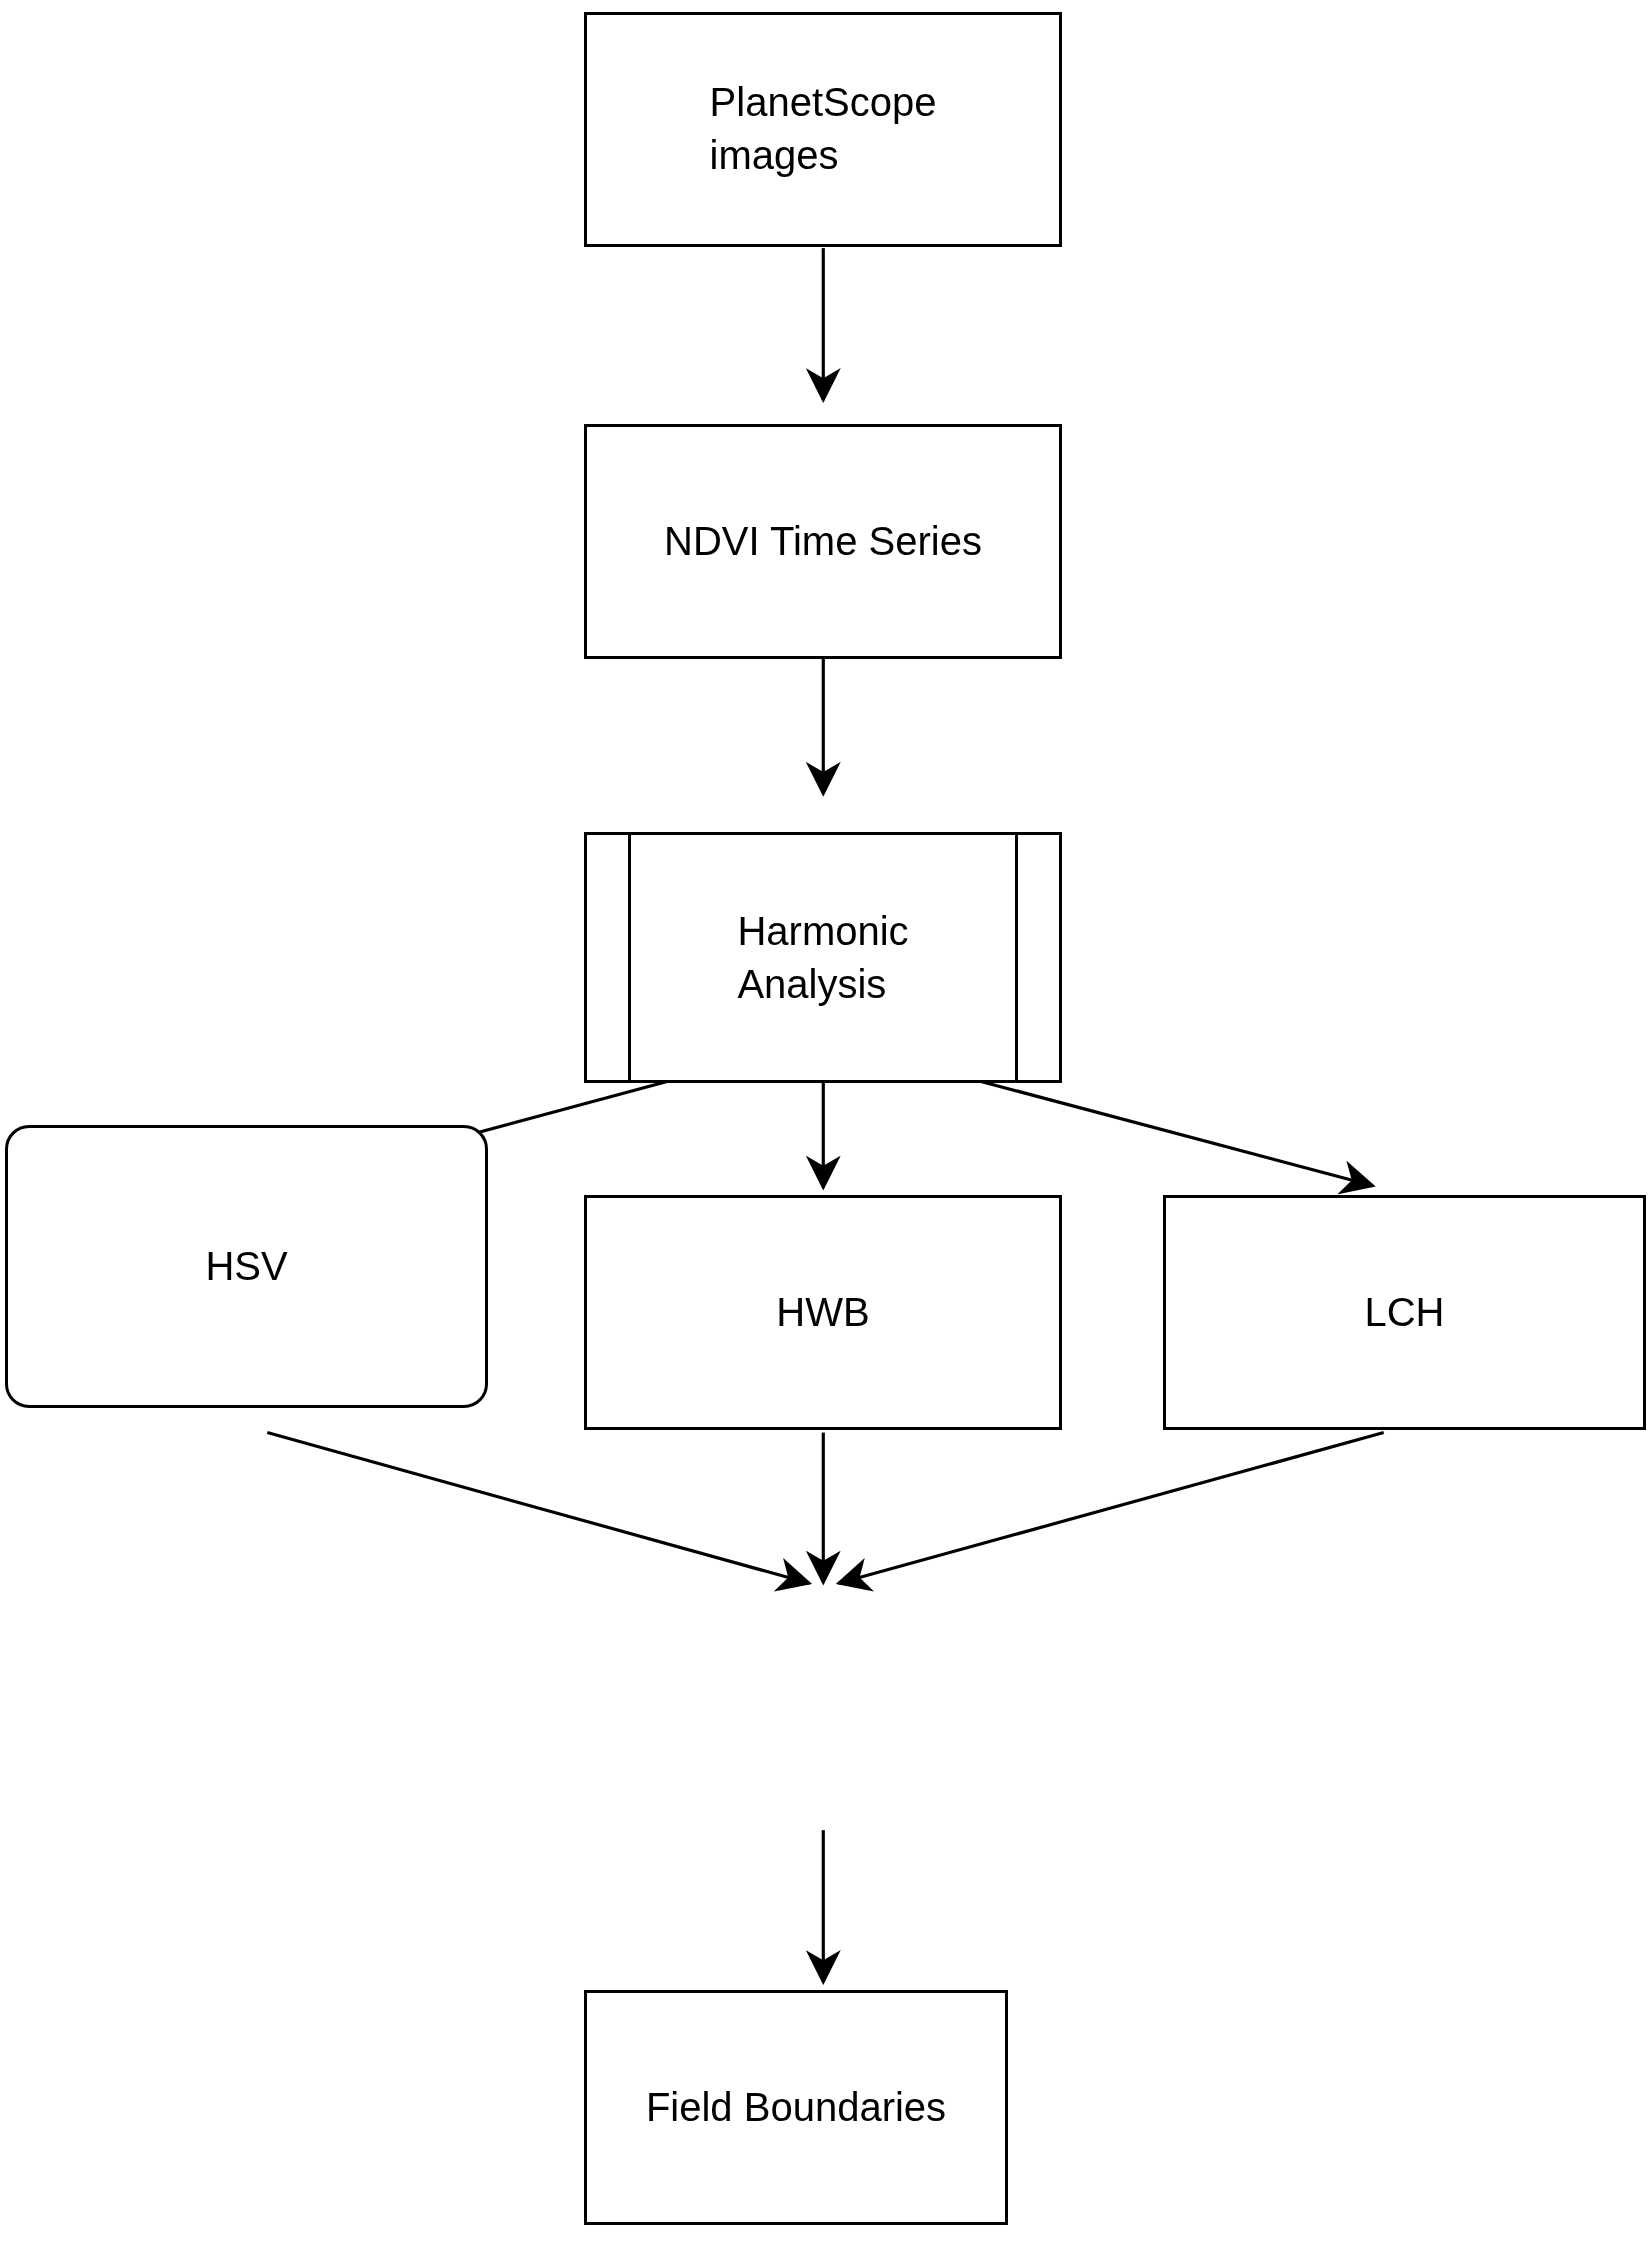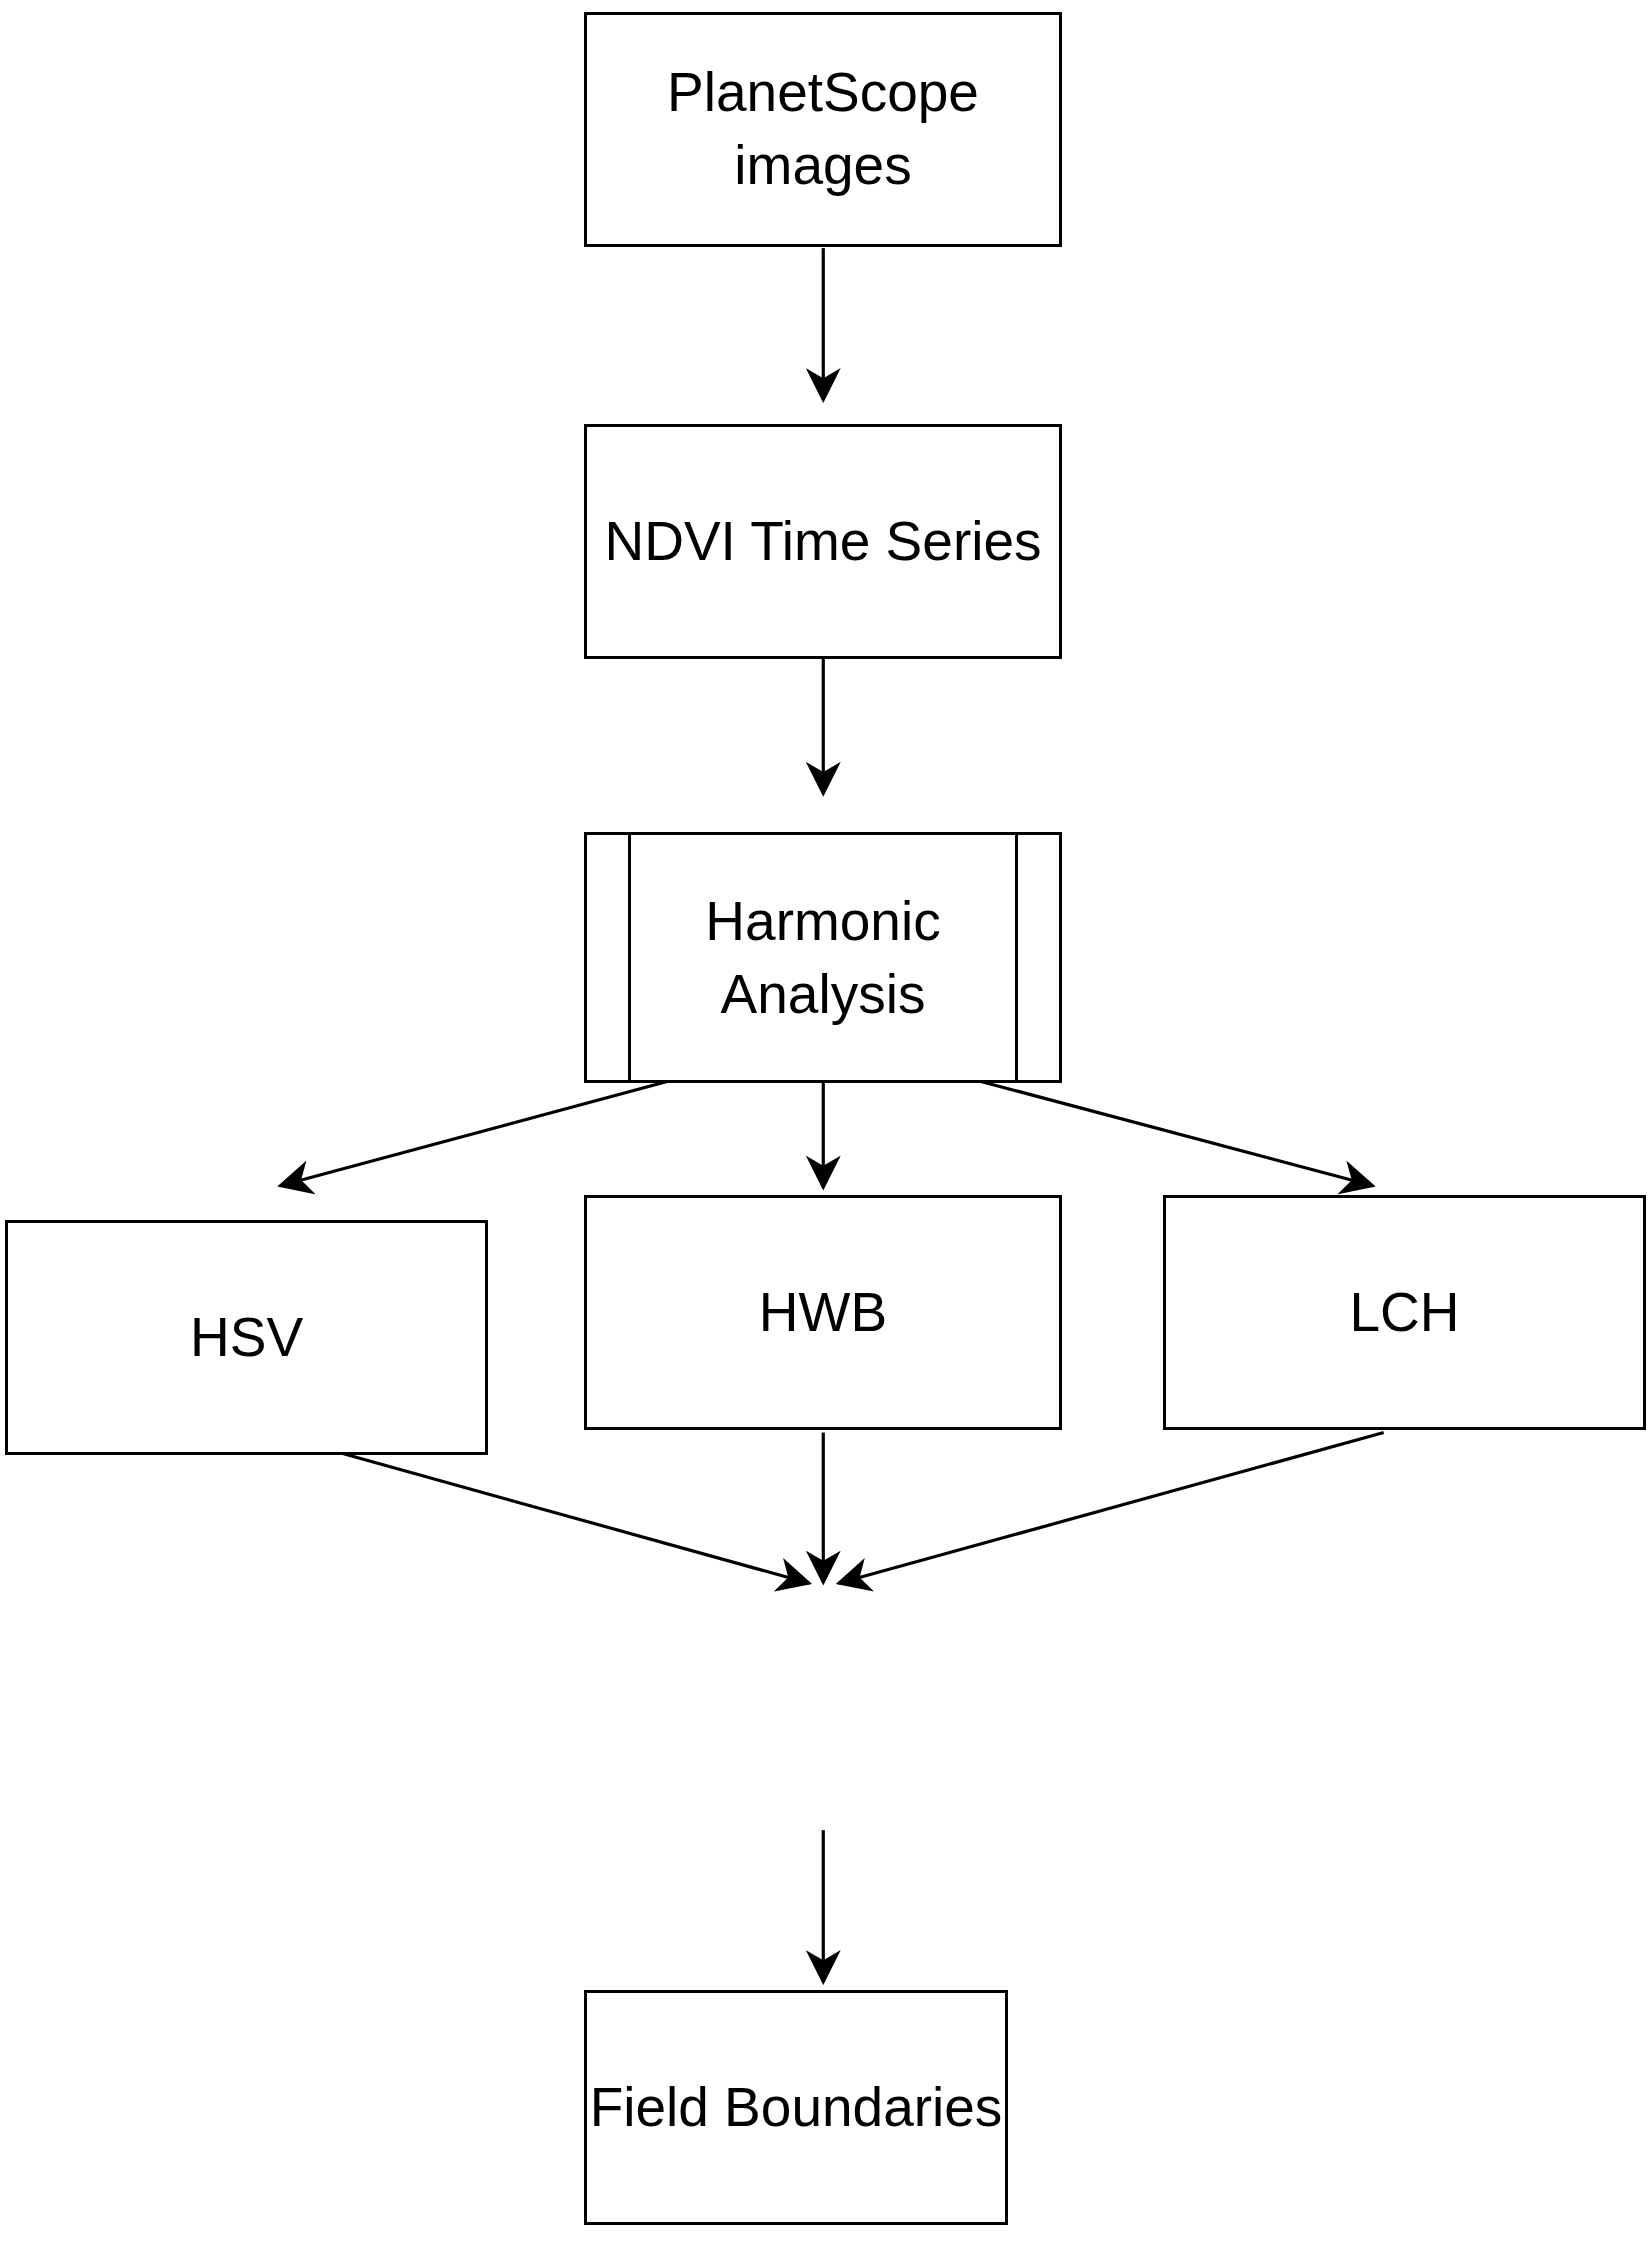--- a/index.html
+++ b/index.html
@@ -33,41 +33,40 @@
     position: absolute;
     box-sizing: border-box;
     border: 3.8px solid #000000;
     background: #ffffff;
     display: flex;
     align-items: center;
     justify-content: center;
   }
   .node .label {
     display: block;
-    font-size: 55px;
+    font-size: 40px;
     line-height: 1.32;
-    text-align: center;
     white-space: pre-line;
     color: #000000;
   }
   .bar {
     position: absolute;
     top: 0;
     bottom: 0;
     width: 3.2px;
     background: #000000;
   }
   .bar-left  { left: 41px; }
   .bar-right { right: 41px; }
 
   
   #node-planetscope { left: 584px;  top: 11.5px;   width: 478px; height: 235px; }
   #node-ndvi        { left: 584px;  top: 408px;  width: 478px; height: 235px; margin-top: 16px; }
   #node-harmonic    { left: 584px;  top: 832px; width: 478px; height: 251px; }
-  #node-hsv         { left: 5.1px;    top: 1220px; width: 483px; height: 235px; }
+  #node-hsv         { left: 5.1px;    top: 1125px; width: 483px; height: 283px; border-radius: 24px; }
   #node-hwb         { left: 584px;  top: 1195px; width: 478px; height: 235px; }
   #node-lch         { left: 1163px; top: 1195px; width: 483px; height: 235px; }
   #node-sam         { left: 584px;  top: 1590px; width: 478px; height: 239px; }
   #node-field       { left: 584px;  top: 1990px; width: 424px; height: 235px; }
 </style>
 </head>
 <body>
 
 <div class="canvas">
 

